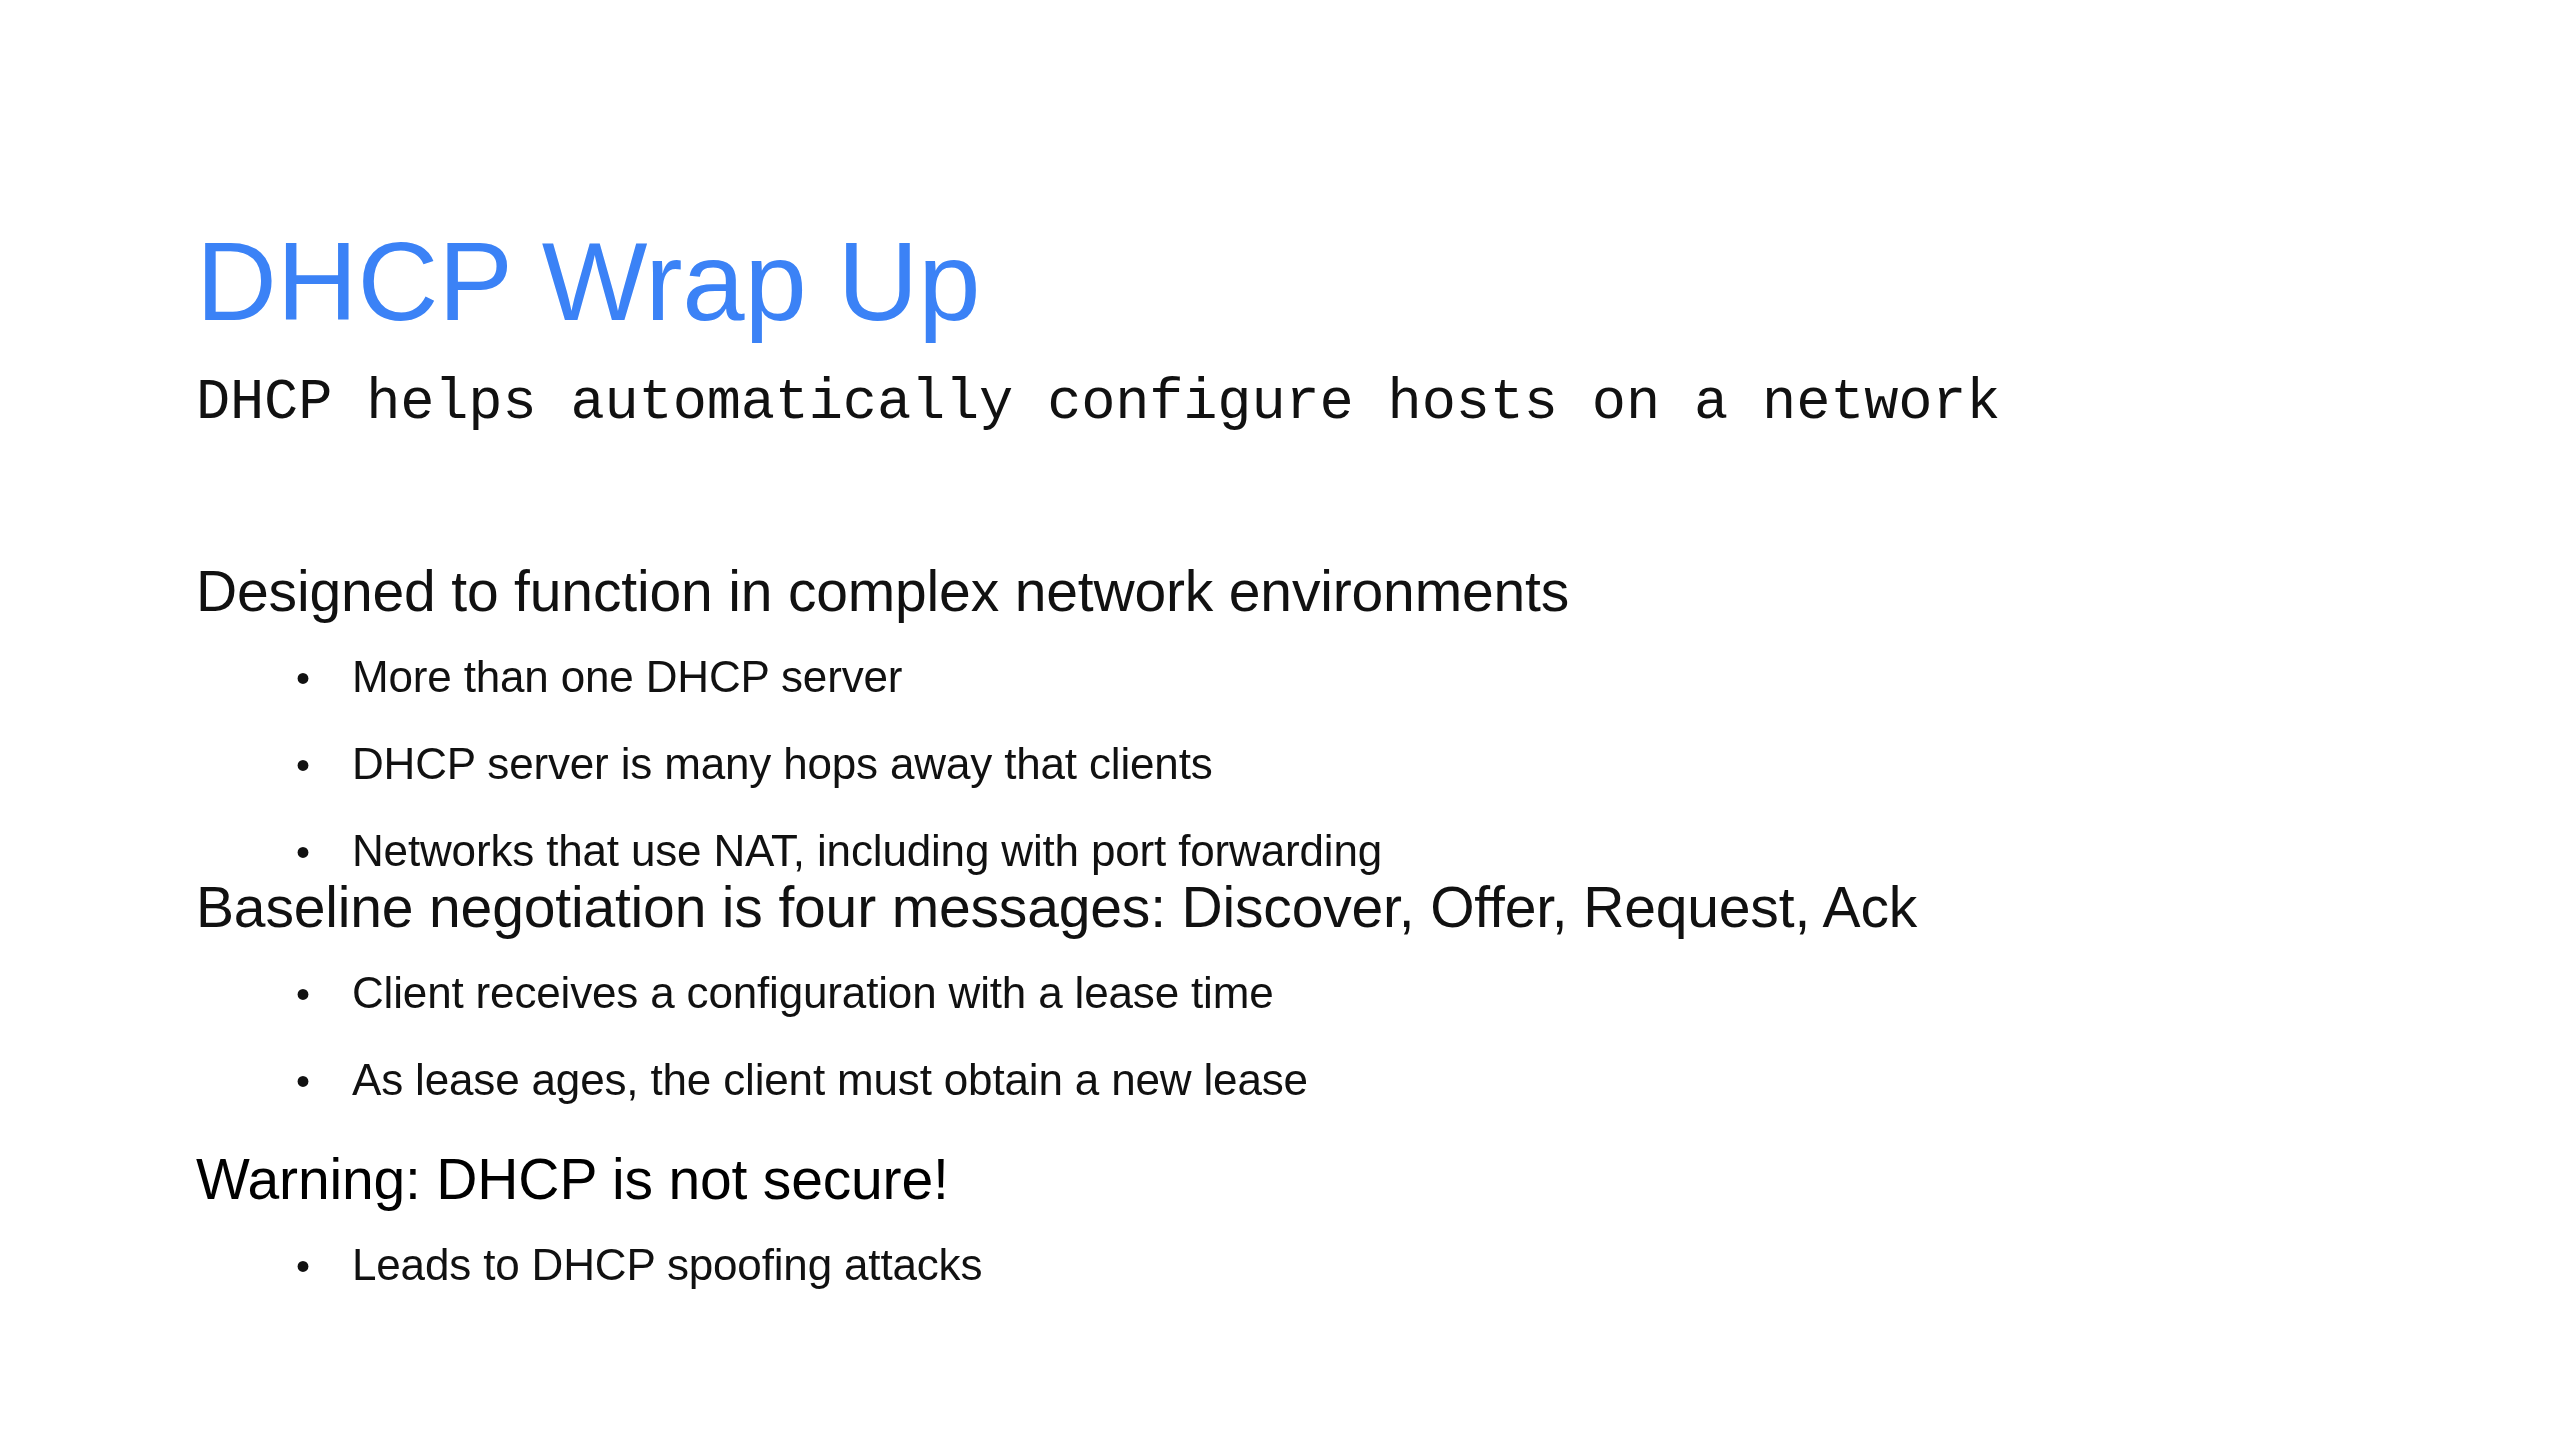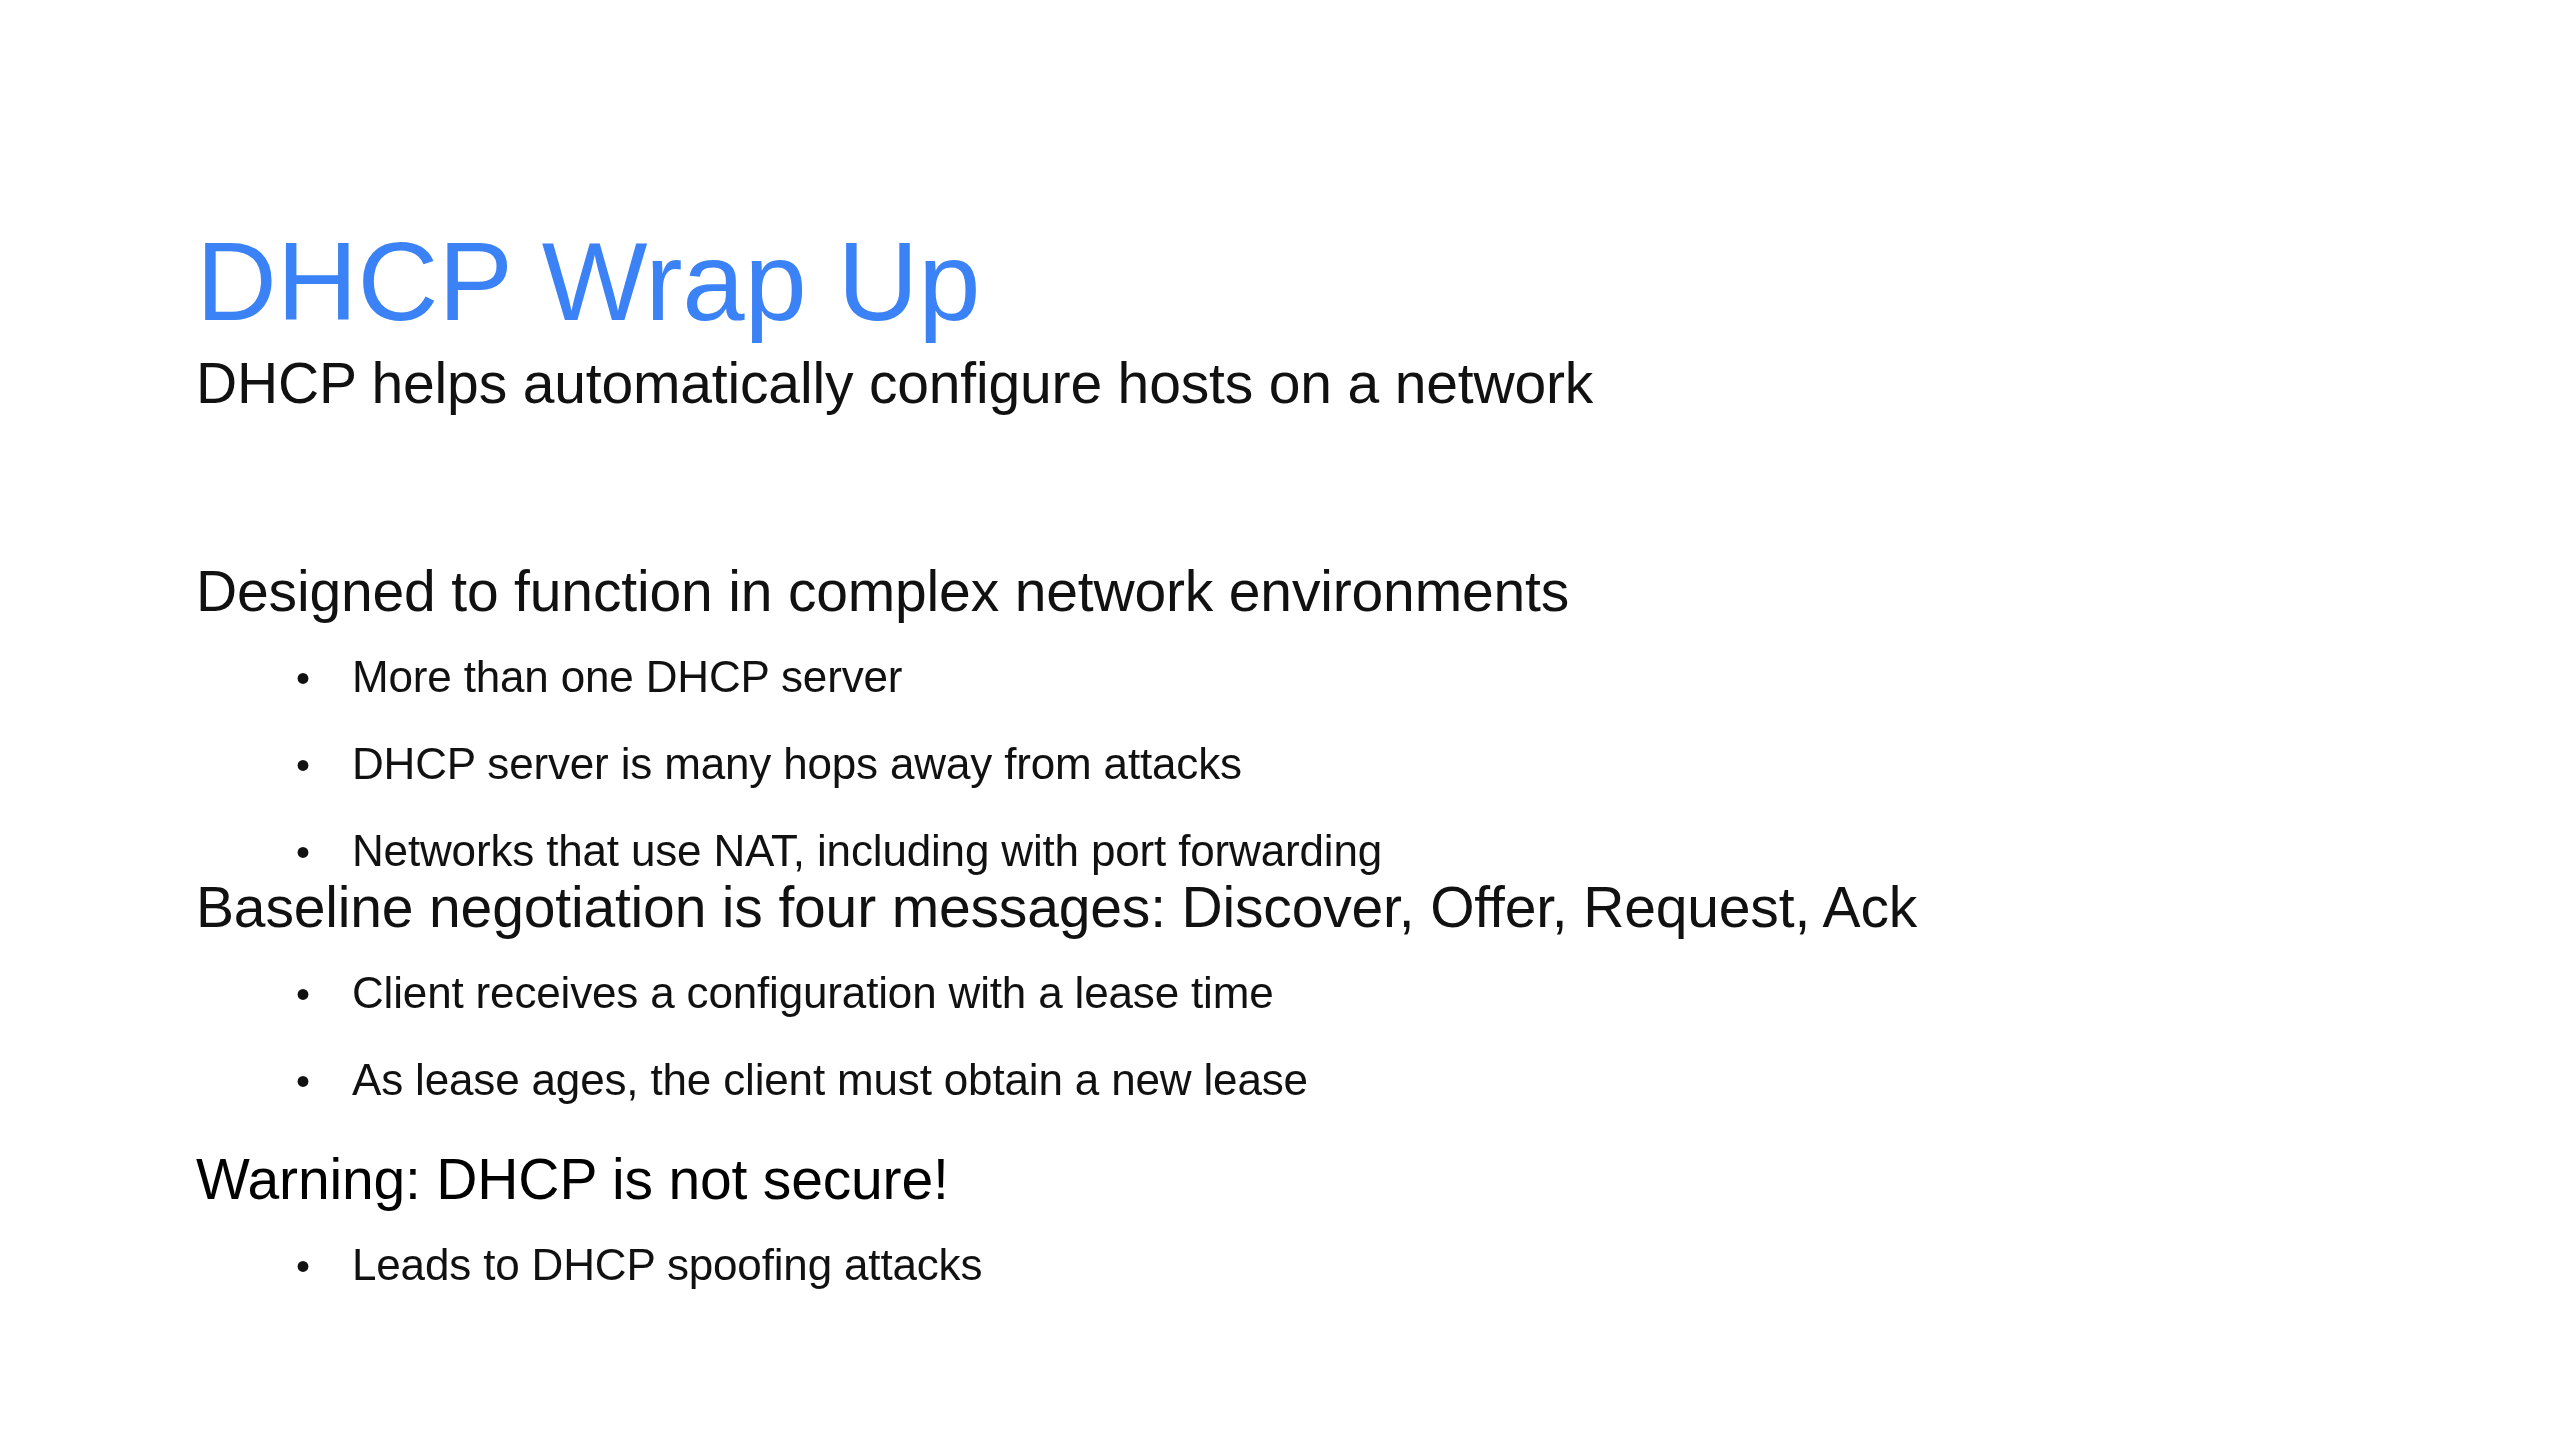--- a/index.html
+++ b/index.html
@@ -50,21 +50,21 @@
     font-size: 44px;
     line-height: 86px;
     white-space: nowrap;
   }
   .bullet-marker {
     display: inline-block;
     width: 56px;
     font-size: 40px;
     vertical-align: baseline;
   }
-  #sec-0 { top: 348px; }
+  #sec-0 { top: 368px; font-family: Liberation Mono, monospace; }
   #sec-1 { top: 556px; }
   #sec-2 { top: 872px; }
   #sec-3 { top: 1144px; }
 </style>
 </head>
 <body>
 
 <div class="slide">
 
   <h1 class="slide-title">DHCP Wrap Up</h1>
@@ -73,21 +73,21 @@
     <div class="section-heading">DHCP helps automatically configure hosts on a network</div>
   </div>
 
   <div class="section" id="sec-1">
     <div class="section-heading">Designed to function in complex network environments</div>
     <ul class="bullet-list">
       <li class="bullet-item">
         <span class="bullet-marker">•</span><span>More than one DHCP server</span>
       </li>
       <li class="bullet-item">
-        <span class="bullet-marker">•</span><span>DHCP server is many hops away from attacks</span>
+        <span class="bullet-marker">•</span><span>DHCP server is many hops away that clients</span>
       </li>
       <li class="bullet-item">
         <span class="bullet-marker">•</span><span>Networks that use NAT, including with port forwarding</span>
       </li>
     </ul>
   </div>
 
   <div class="section" id="sec-2">
     <div class="section-heading">Baseline negotiation is four messages: Discover, Offer, Request, Ack</div>
     <ul class="bullet-list">

